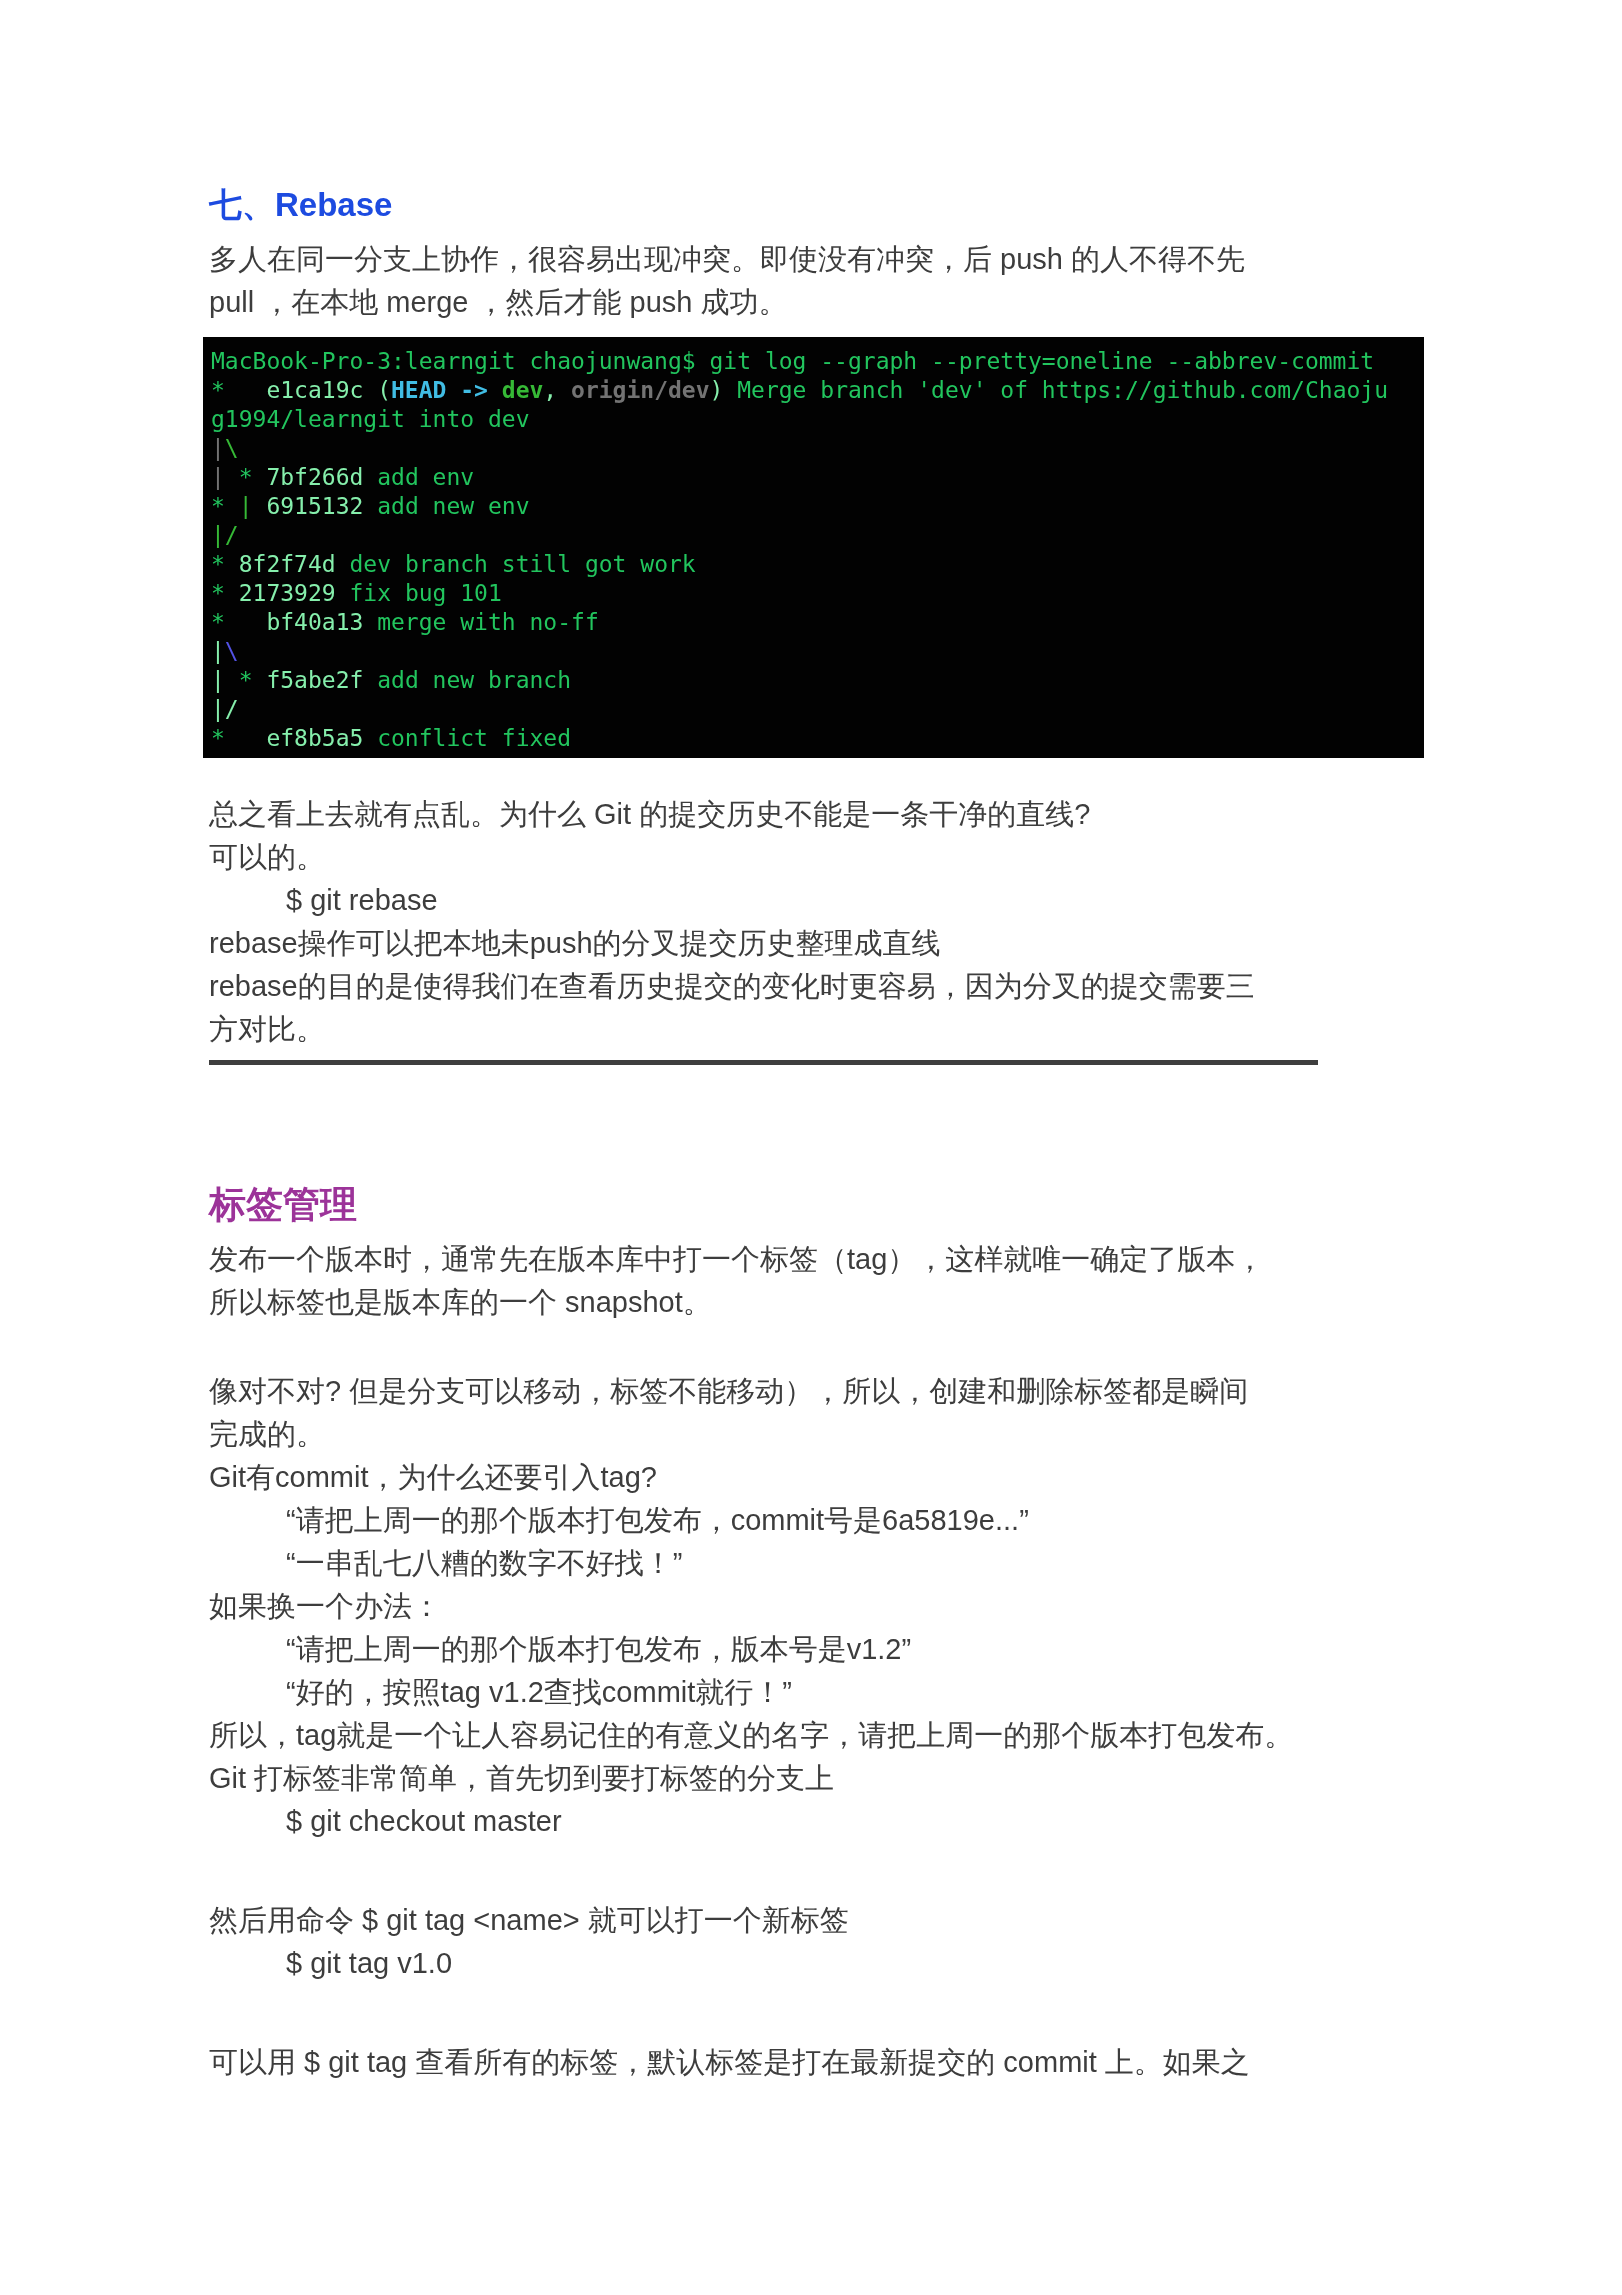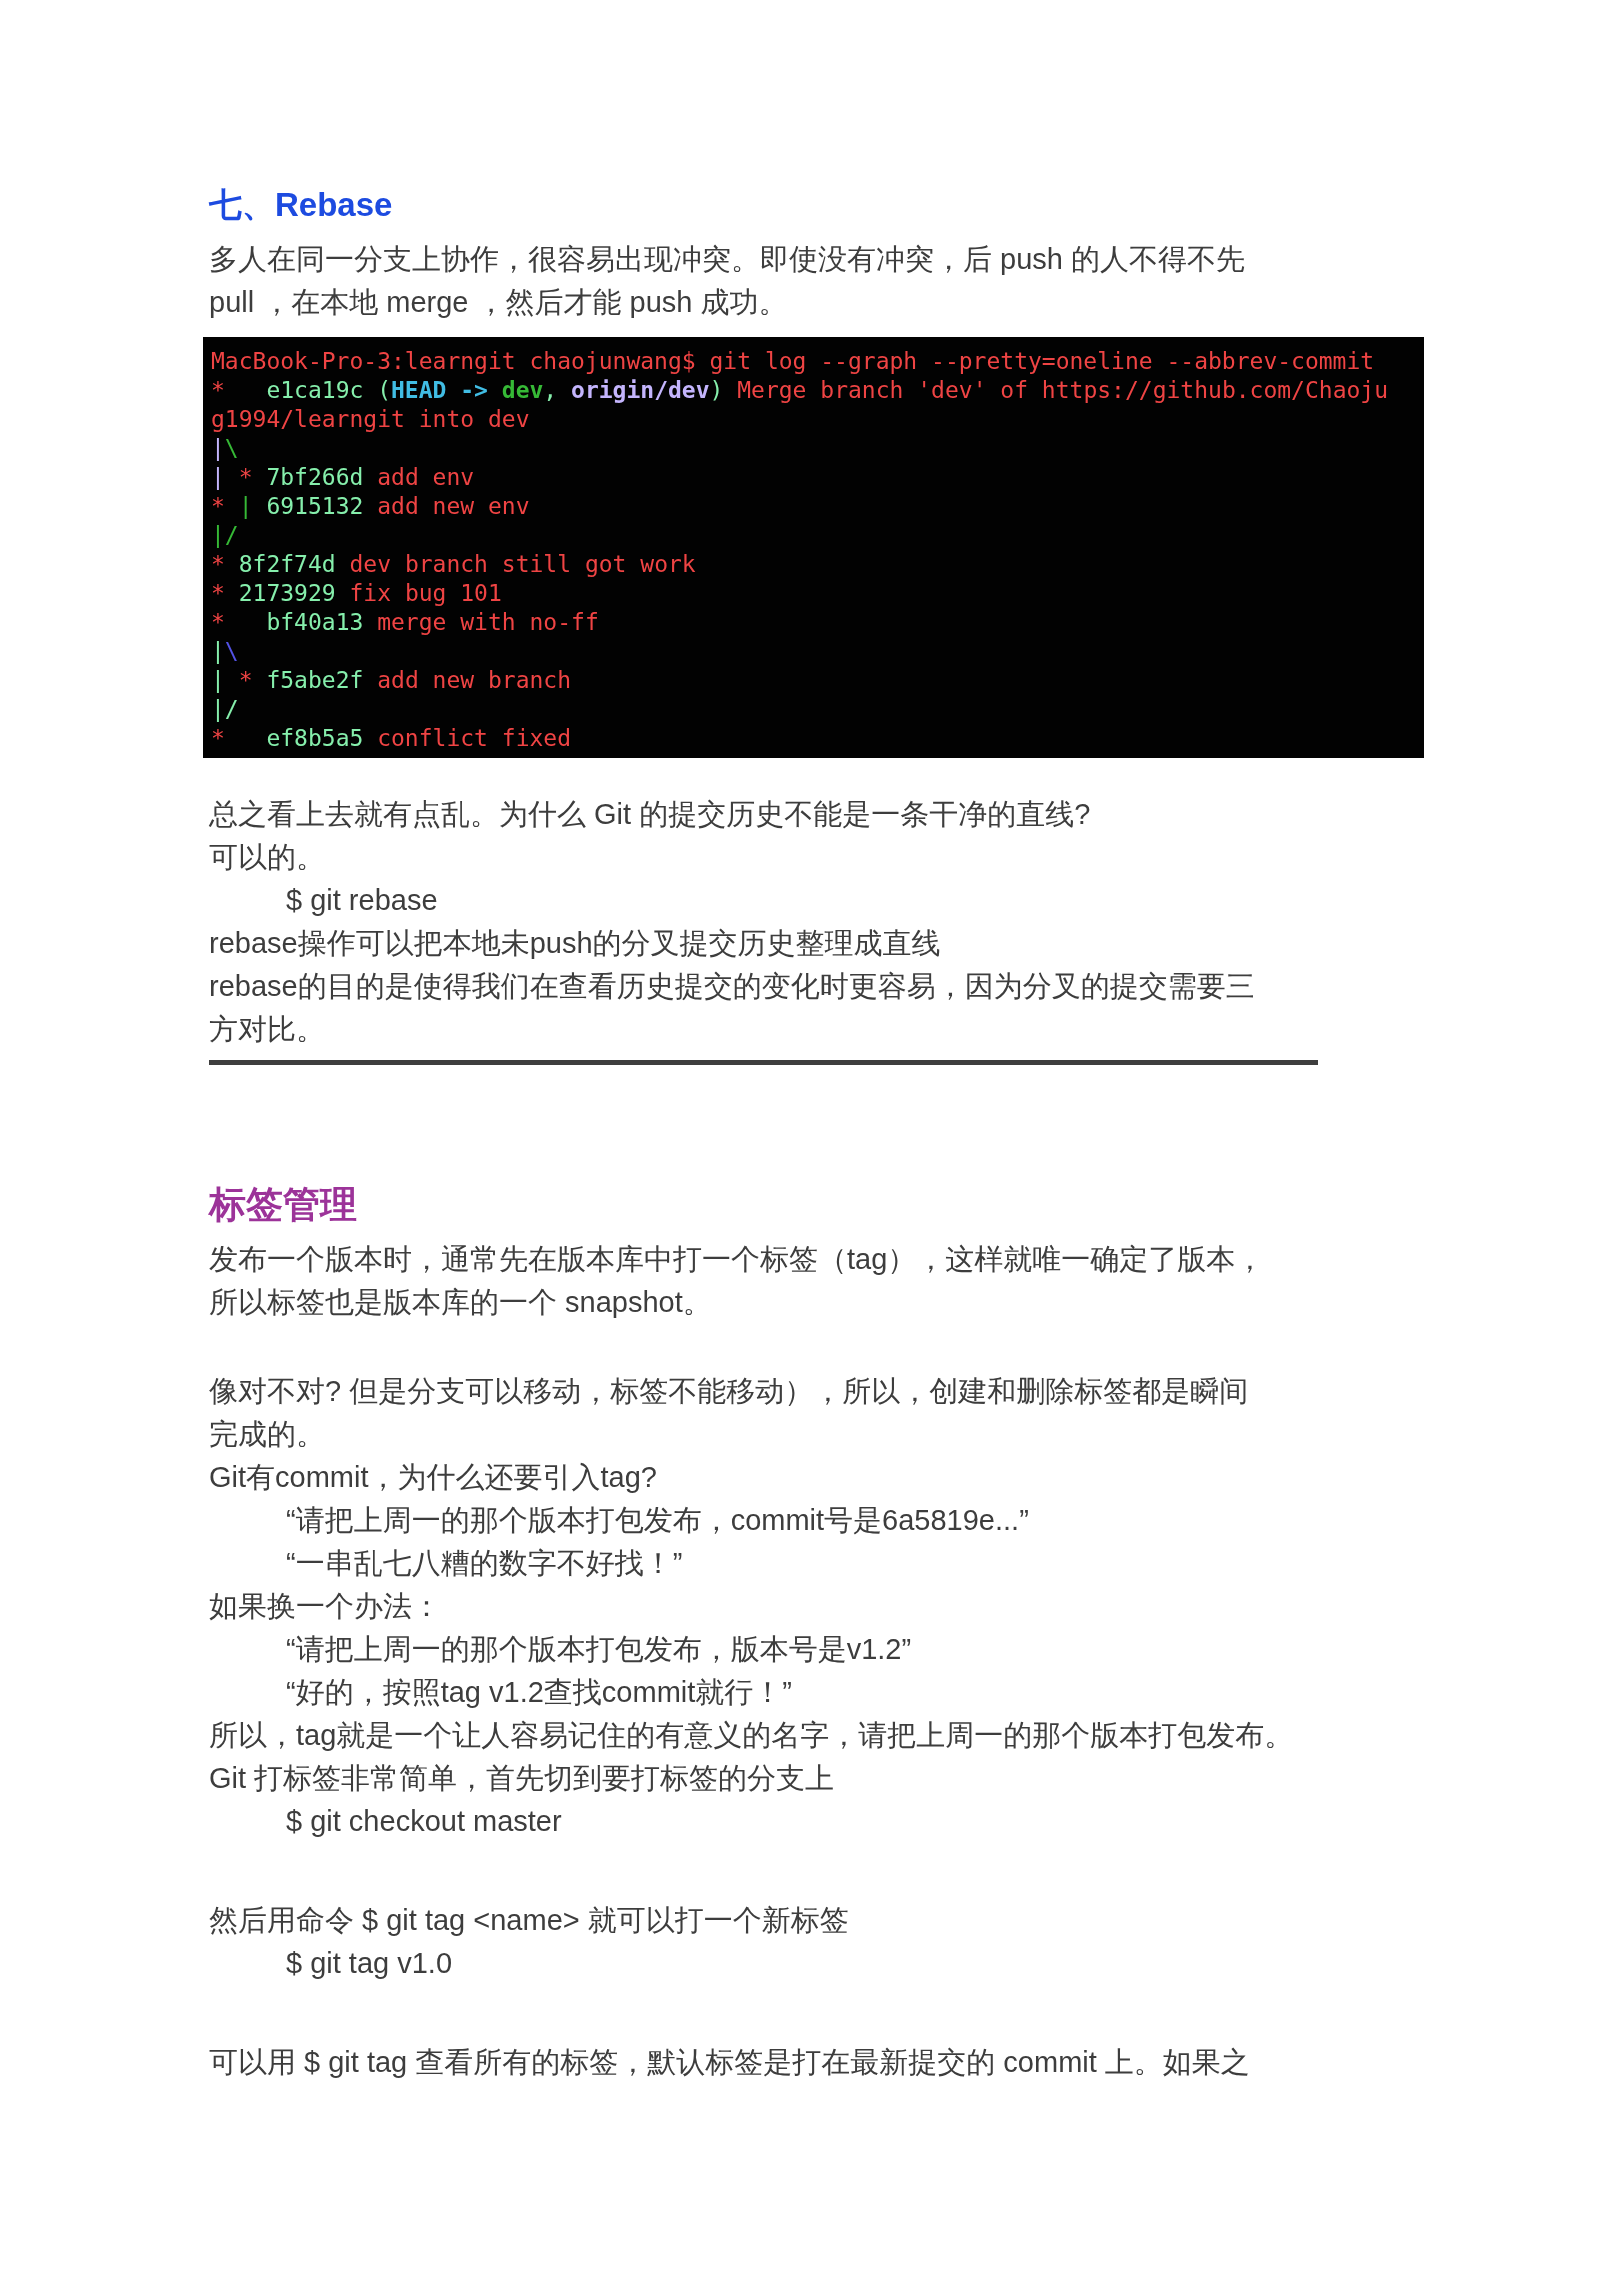--- a/index.html
+++ b/index.html
@@ -23,24 +23,24 @@
 
   
   .terminal{
     background:#020202;width:1213px;margin:13px 0 0 -6.5px;
     padding:9.2px 0 5.2px 8.5px;overflow:hidden;
   }
   .trow{
     font-family:"DejaVu Sans Mono","Liberation Mono",monospace;
     font-size:23px;line-height:29px;white-space:pre;overflow:hidden;
   }
-  .tw{color:#ef4444;}
+  .tw{color:#22c55e;}
   .ty{color:#86efac;}
   .tg{color:#36b936;}
-  .tr{color:#c4b5fd;margin-top:20px;}
+  .tr{color:#737373;margin-top:20px;}
   .tc{color:#41bde4;margin-top:20px;}
   .tb{color:#5352e4;}
   .b{font-weight:bold;}
 
   
   .divider{height:5.2px;width:1109px;background:#3e3e3e;margin-top:9.2px;}
 </style>
 </head>
 <body>
 

